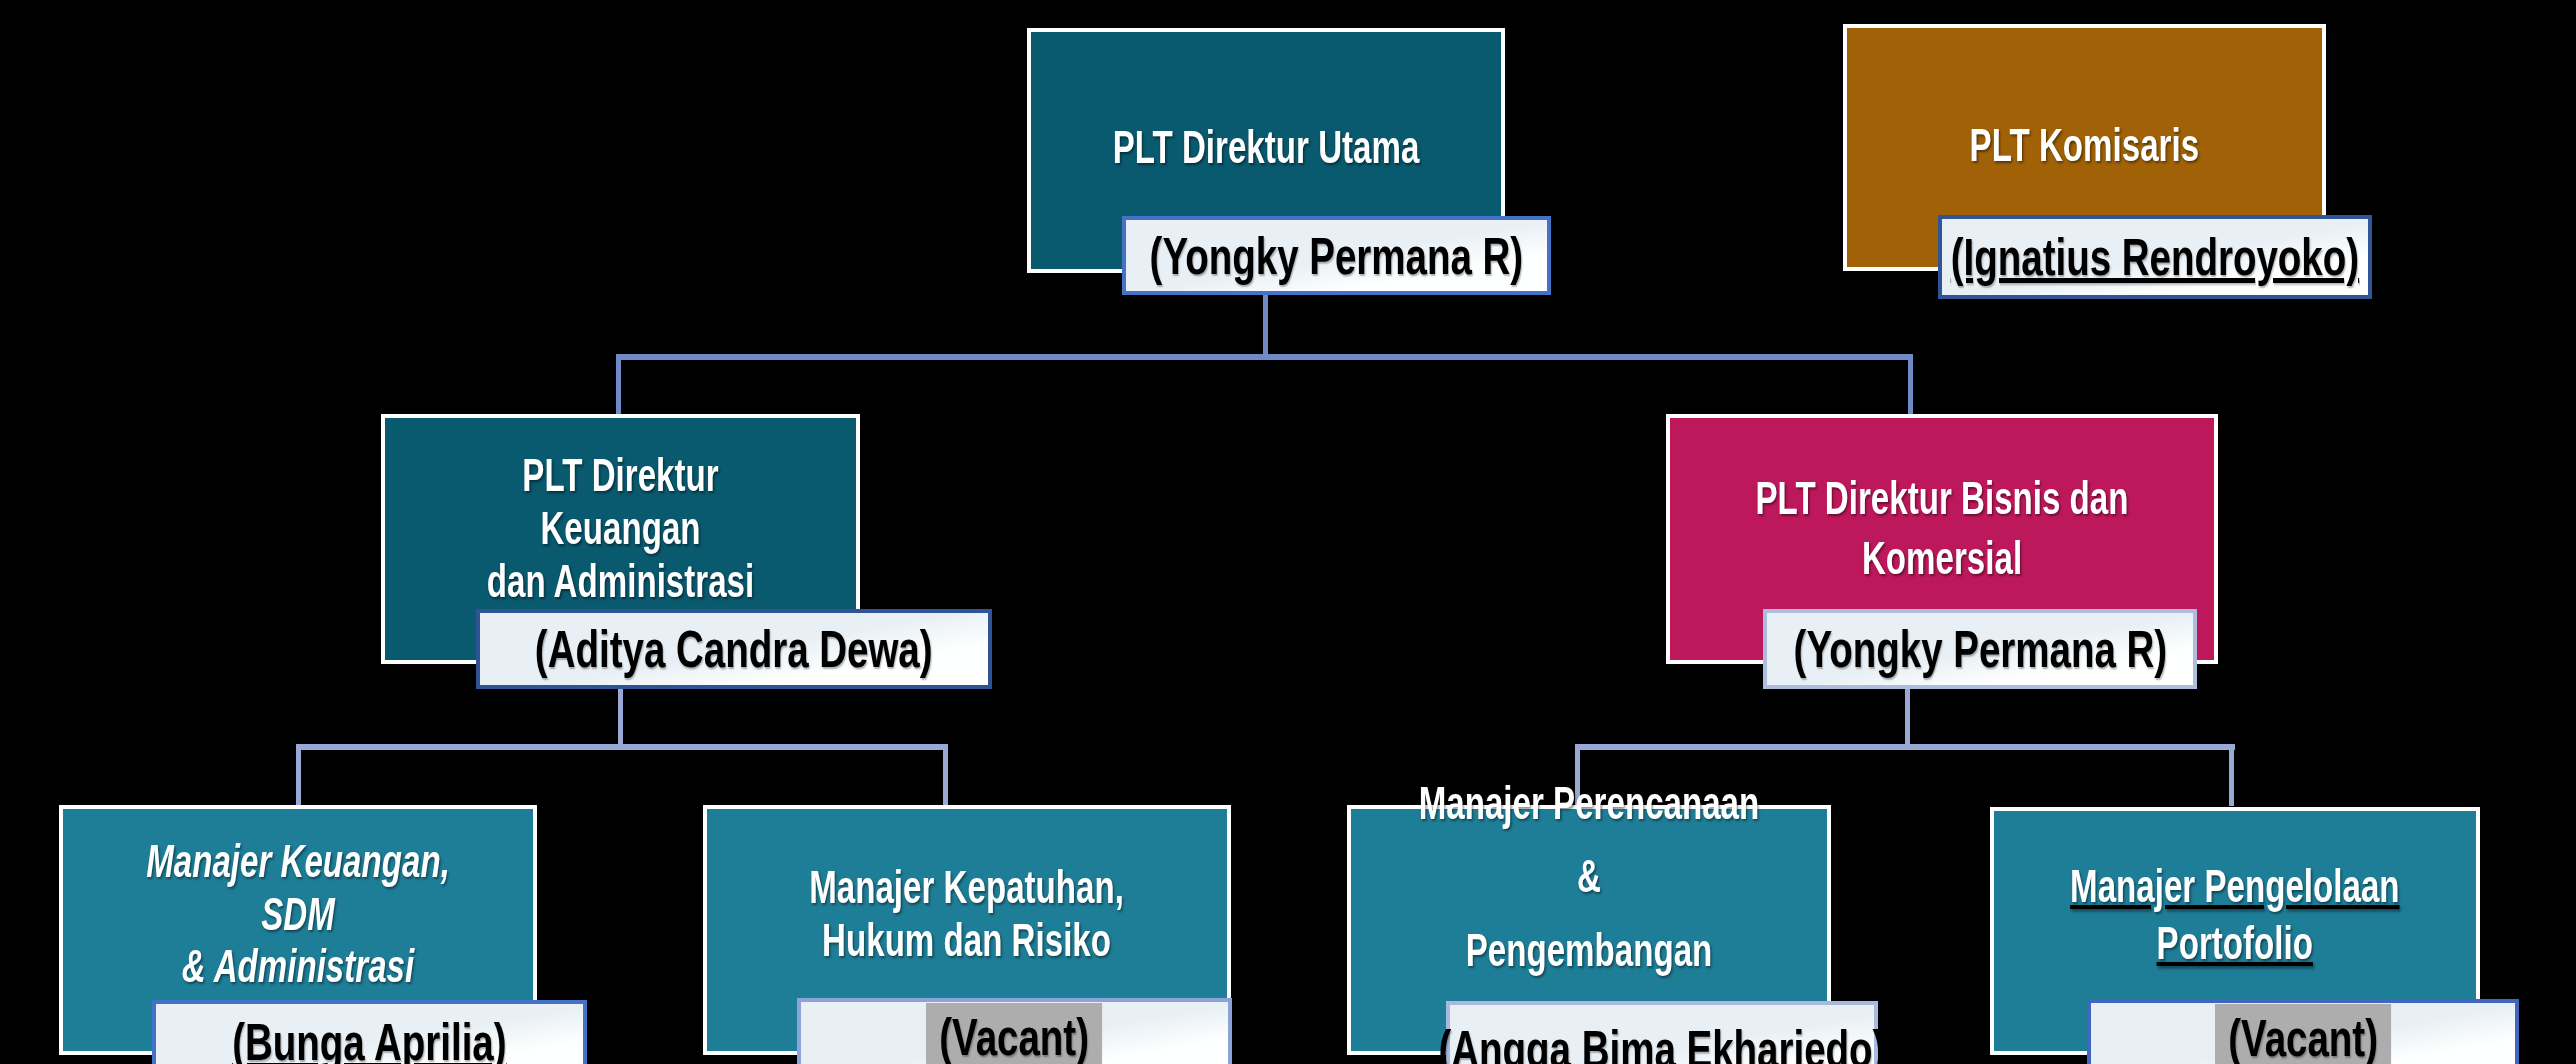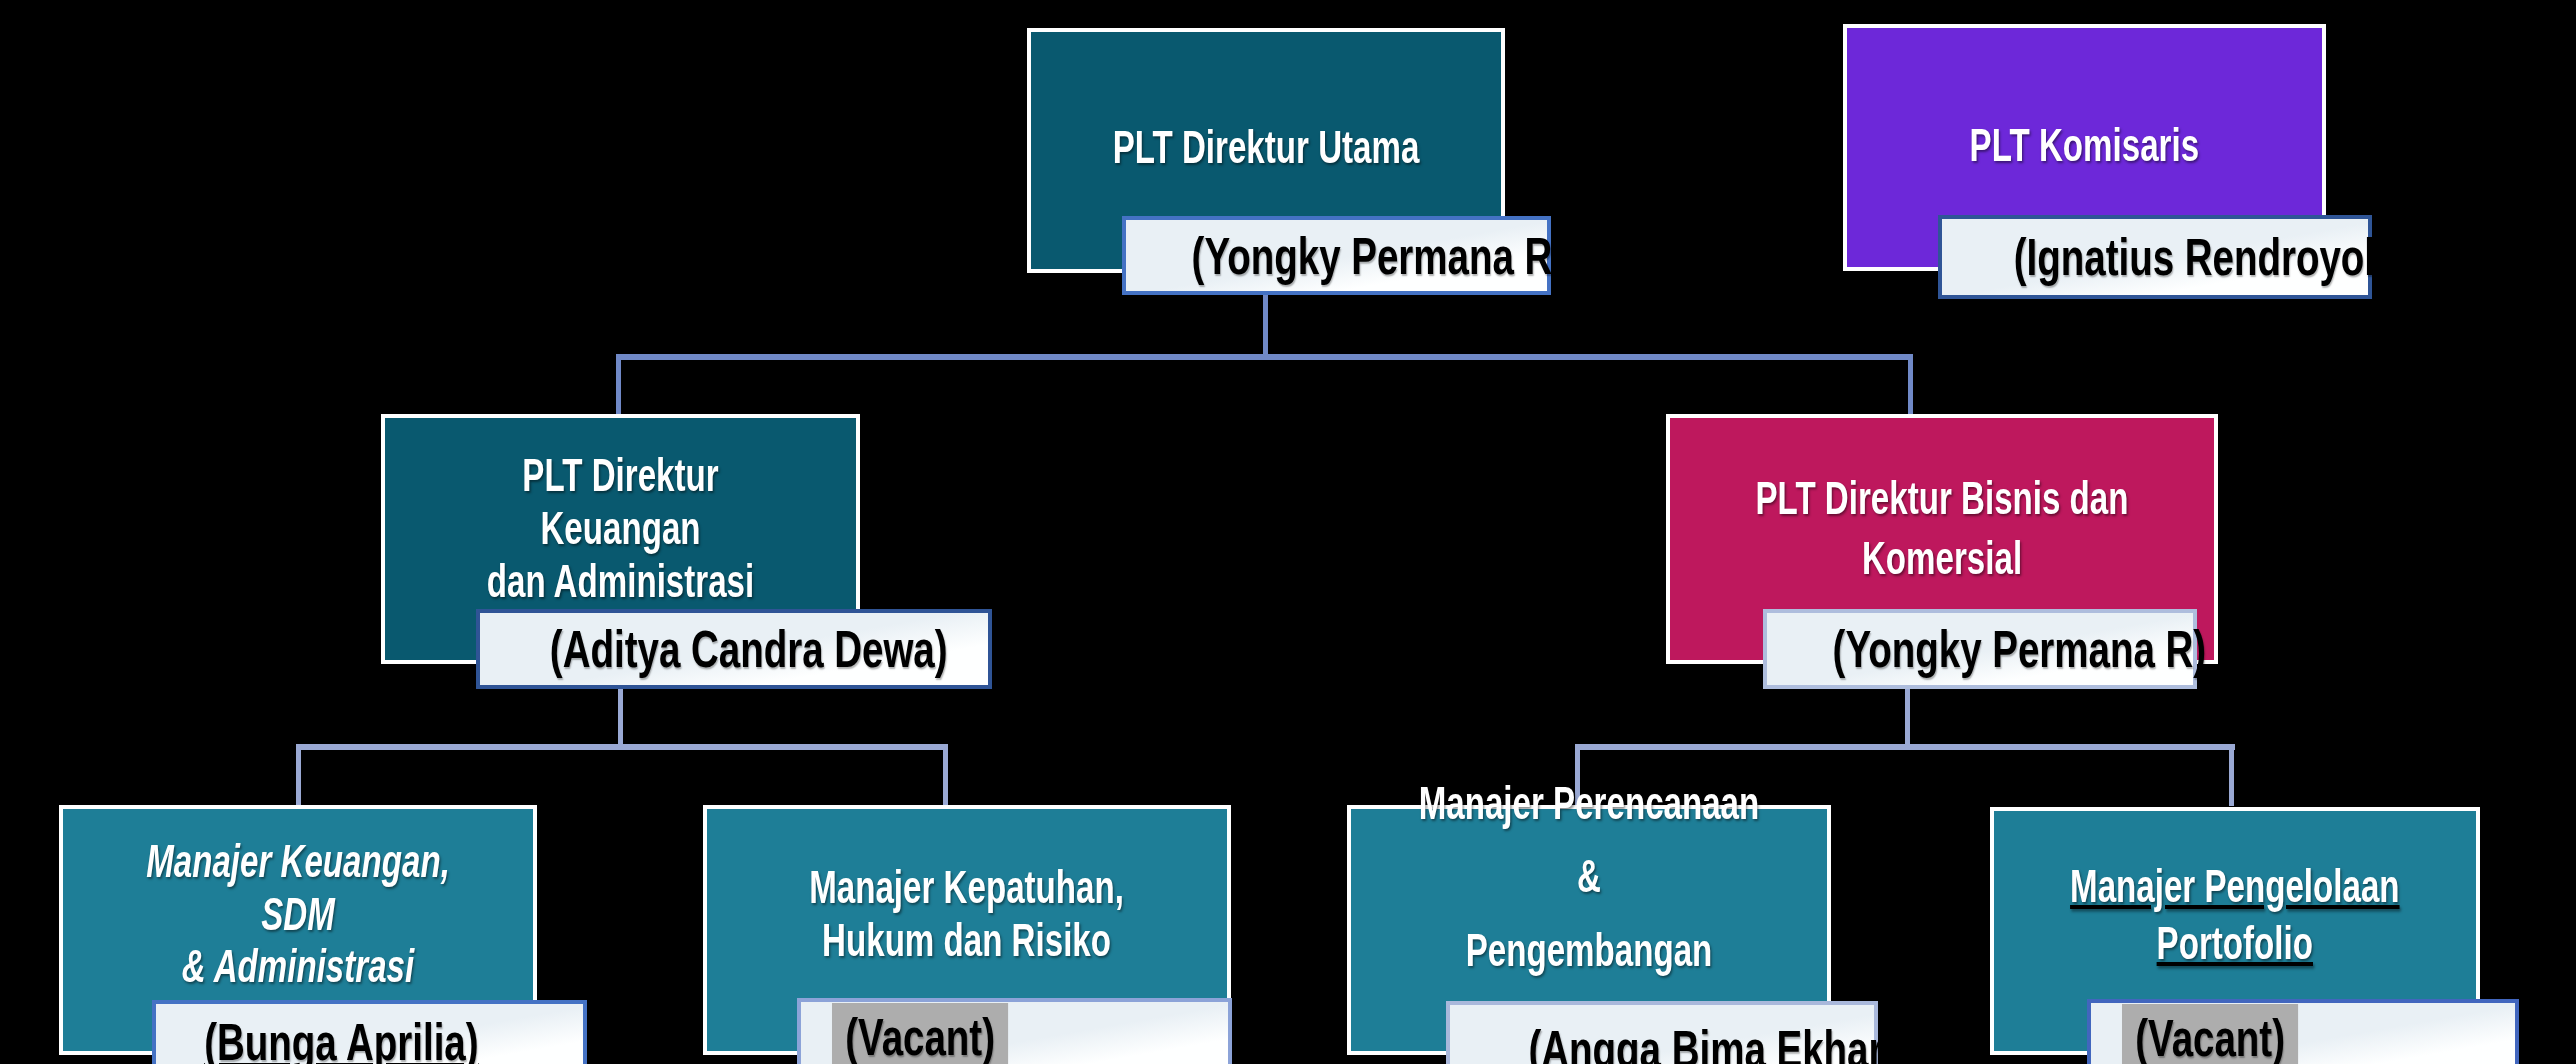--- a/index.html
+++ b/index.html
@@ -40,20 +40,21 @@
     font-size: 46px;
     text-shadow: 1.8px 2.4px 3px rgba(0,0,0,0.45);
   }
   .name-box {
     position: absolute;
     z-index: 3;
     box-sizing: border-box;
     background: linear-gradient(170deg, #E9F0F5 0%, #E9F0F5 52%, #FEFFFF 75%);
     display: flex;
     align-items: center;
+    justify-content: center;
     text-align: center;
   }
   .name-text {
     display: inline-block;
     transform: scaleX(0.74);
     transform-origin: 50% 50%;
     color: #000000;
     font-weight: bold;
     font-size: 52px;
     white-space: nowrap;
@@ -79,24 +80,24 @@
     <div class="connector" style="left: 1905px; top: 642px; width: 4.9px; height: 87px; background: rgb(154, 169, 212);"></div>
     <div class="connector" style="left: 1575px; top: 723px; width: 660px; height: 6px; background: rgb(154, 169, 212);"></div>
     <div class="connector" style="left: 1575px; top: 723px; width: 4.9px; height: 62px; background: rgb(154, 169, 212);"></div>
     <div class="connector" style="left: 2229px; top: 723px; width: 4.9px; height: 62px; background: rgb(154, 169, 212);"></div>
     <div class="node-box" style="left: 1027px; top: 6.7px; width: 478px; height: 245px; background: rgb(9, 89, 111); padding-bottom: 6px;">
       <span class="node-title" style="line-height: 1.15;">PLT Direktur Utama</span>
     </div>
     <div class="name-box" style="left: 1122px; top: 195px; width: 429px; height: 79px; border: 4.3px solid rgb(68, 114, 196);">
       <span class="name-text">(Yongky Permana R)</span>
     </div>
-    <div class="node-box" style="left: 1843px; top: 3px; width: 483px; height: 247px; background: #6d28d9; padding-bottom: 4.9px;">
+    <div class="node-box" style="left: 1843px; top: 3px; width: 483px; height: 247px; background: #a16207; padding-bottom: 4.9px;">
       <span class="node-title" style="line-height: 1.15;">PLT Komisaris</span>
     </div>
-    <div class="name-box" style="left: 1938px; top: 194px; width: 434px; height: 84px; border: 4.3px solid rgb(47, 85, 151);">
+    <div class="name-box" style="left: 1938px; top: 194px; width: 434px; height: 84px; border: 4.3px solid rgb(47, 85, 151); text-decoration: underline;">
       <span class="name-text">(Ignatius Rendroyoko)</span>
     </div>
     <div class="node-box" style="left: 381px; top: 393px; width: 479px; height: 250px; background: rgb(9, 89, 111); padding-bottom: 21px;">
       <span class="node-title" style="line-height: 1.15;">PLT Direktur Keuangan
 dan Administrasi</span>
     </div>
     <div class="name-box" style="left: 476px; top: 588px; width: 516px; height: 80px; border: 4.3px solid rgb(47, 84, 150);">
       <span class="name-text">(Aditya Candra Dewa)</span>
     </div>
     <div class="node-box" style="left: 1666px; top: 393px; width: 552px; height: 250px; background: #be185d; padding-bottom: 21px;">

